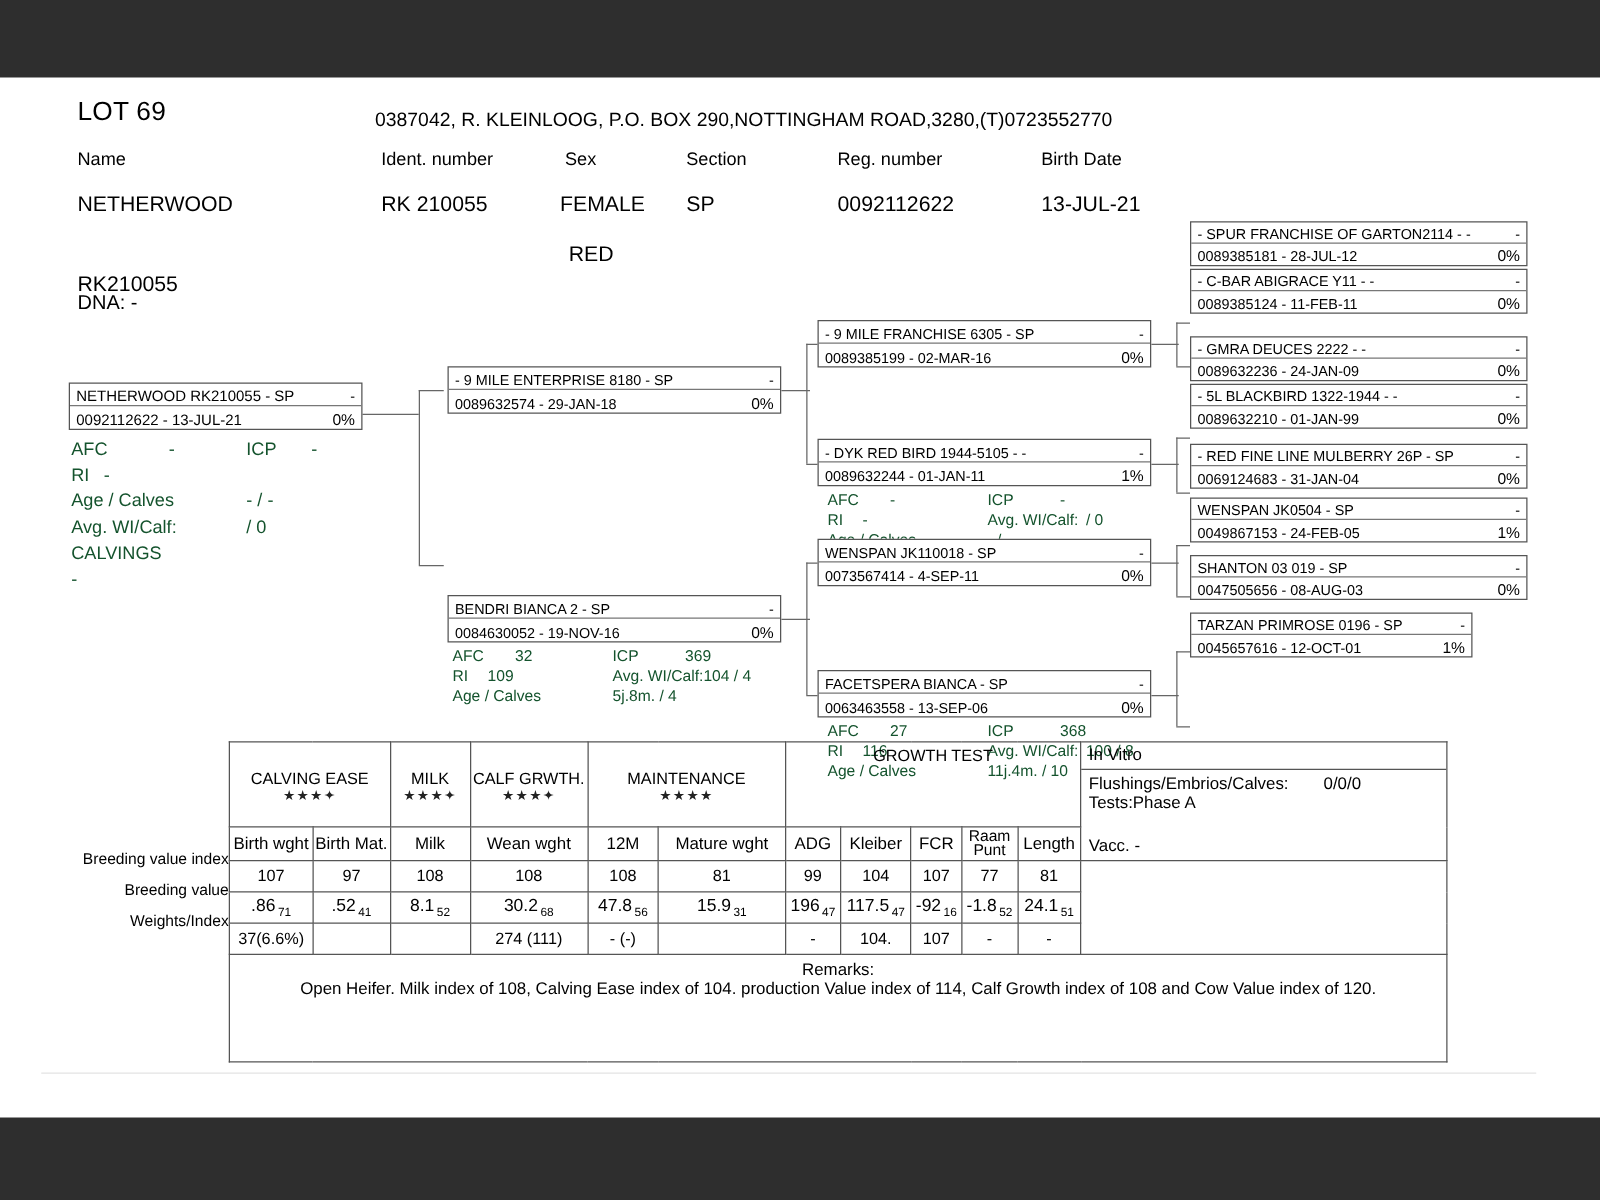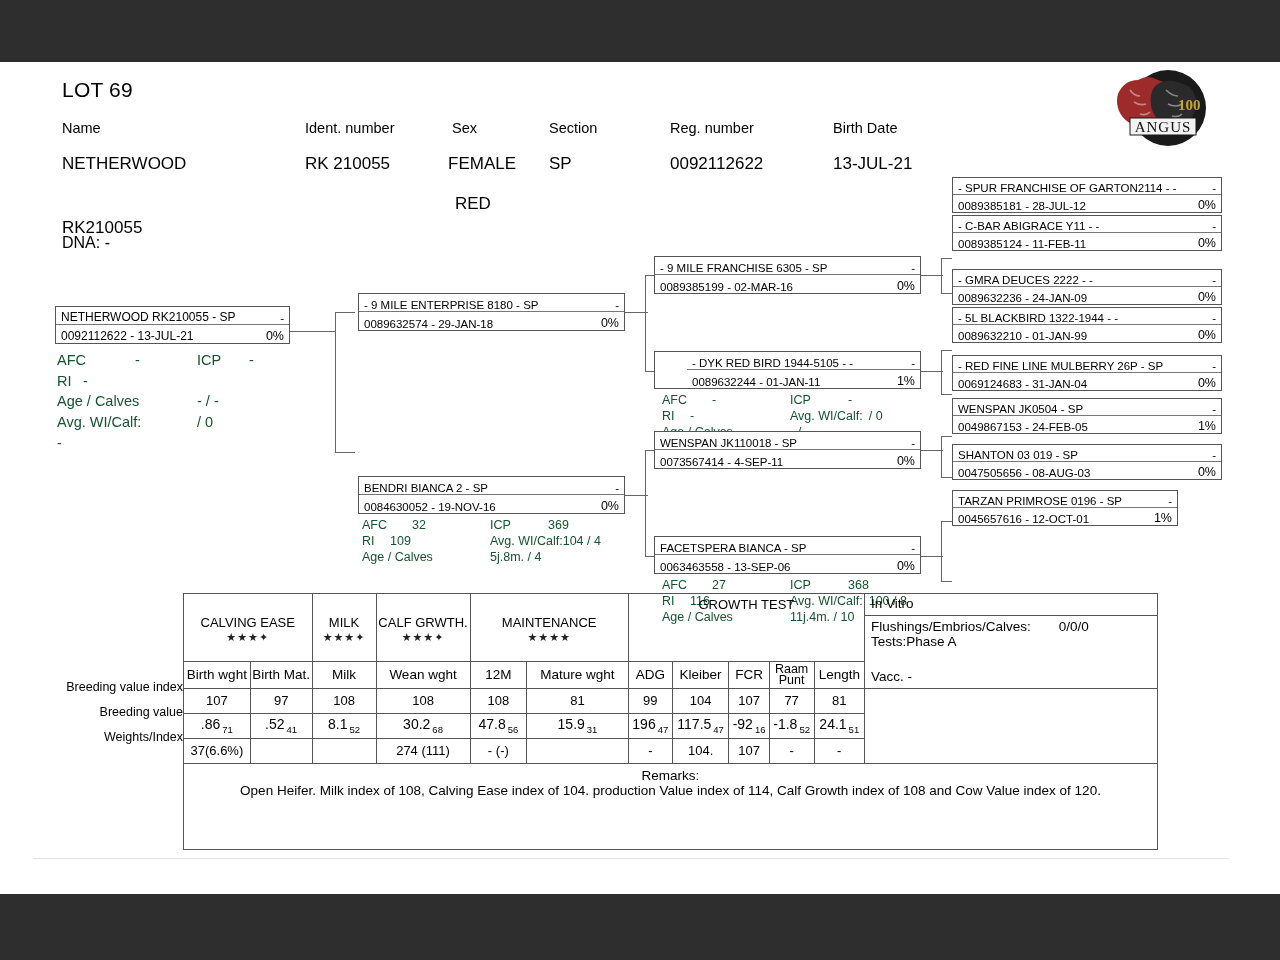--- a/index.html
+++ b/index.html
@@ -92,51 +92,40 @@
   .rowlabels div { position: absolute; right: 0; text-align: right; white-space: nowrap; font-size: 12.5px; color:#000; }
 
   .hr-bottom { position: absolute; left: 33px; top: 796px; width: 1196px; height: 1px; background: #e3e3e3; }
 </style>
 </head>
 <body>
 
 <div id="page">
 
   <div class="abs lot-title">LOT 69</div>
+  <div class="abs breeder">0387042, R. KLEINLOOG, P.O. BOX 290,NOTTINGHAM ROAD,3280,(T)0723552770</div>
 
   <div class="abs hdr-lbl" style="left:62px">Name</div>
   <div class="abs hdr-lbl" style="left:305px">Ident. number</div>
   <div class="abs hdr-lbl" style="left:452px">Sex</div>
   <div class="abs hdr-lbl" style="left:549px">Section</div>
   <div class="abs hdr-lbl" style="left:670px">Reg. number</div>
   <div class="abs hdr-lbl" style="left:833px">Birth Date</div>
 
   <div class="abs val-row" style="left:62px">NETHERWOOD</div>
   <div class="abs val-row" style="left:305px">RK  210055</div>
   <div class="abs val-row" style="left:448px">FEMALE</div>
   <div class="abs val-row" style="left:549px">SP</div>
   <div class="abs val-row" style="left:670px">0092112622</div>
   <div class="abs val-row" style="left:833px">13-JUL-21</div>
 
   <div class="abs reg-id">RK210055</div>
   <div class="abs color-val">RED</div>
   <div class="abs dna">DNA: -</div>
 
-  <div class="abs logo">
-    <svg width="120" height="86" viewBox="0 0 120 86">
-      <circle cx="68" cy="44" r="38" fill="#1a1a1a"></circle>
-      <path d="M18 30 q6-14 20-14 q10-6 20 0 q12 2 14 14 q2 16-8 26 q-12 10-26 6 q-16-4-20-18 q-2-8 0-14z" fill="#9e2b2b"></path>
-      <path d="M55 22 q10-8 22-4 q14 2 18 14 q4 14-6 24 q-12 10-24 4 q-12-6-14-18 q-2-12 4-20z" fill="#2a2a2a"></path>
-      <path d="M30 26 q4 6 10 6 M34 38 q6 4 12 2 M40 50 q6 2 10-2" stroke="#d8d8d8" stroke-width="1.6" fill="none" opacity=".55"></path>
-      <path d="M66 26 q6 6 12 6 M68 40 q8 4 14 0 M72 52 q6 2 10-2" stroke="#d8d8d8" stroke-width="1.6" fill="none" opacity=".55"></path>
-      <text x="78" y="46" font-family="'Liberation Serif',serif" font-size="15" fill="#c9a227" font-weight="bold">100</text>
-      <rect x="30" y="54" width="66" height="17" fill="#f2f2f2" stroke="#1a1a1a" stroke-width="1"></rect>
-      <text x="63" y="68" text-anchor="middle" font-family="'Liberation Serif',serif" font-size="15" fill="#111" letter-spacing="1">ANGUS</text>
-    </svg>
-  </div>
 
   <div class="abs ln lnh" style="left:289px; top:269px; width:46px;"></div>
   <div class="abs ln lnv" style="left:335px; top:250px; height:140px;"></div>
   <div class="abs ln lnh" style="left:335px; top:250px; width:20px;"></div>
   <div class="abs ln lnh" style="left:335px; top:390px; width:20px;"></div>
 
   <div class="abs ln lnh" style="left:625px; top:250px; width:23px;"></div>
   <div class="abs ln lnv" style="left:645px; top:213px; height:96px;"></div>
   <div class="abs ln lnh" style="left:645px; top:213px; width:14px;"></div>
   <div class="abs ln lnh" style="left:645px; top:309px; width:14px;"></div>
@@ -189,20 +178,23 @@
       </div>
     <div class="row">
         <span style="width:140px">Age / Calves</span>
         <span>- / -</span>
       </div>
     <div class="row">
         <span style="width:140px">Avg. WI/Calf:</span>
         <span>/ 0</span>
       </div>
     <div class="row">
+        <span>CALVINGS</span>
+      </div>
+    <div class="row">
         <span>-</span>
       </div>
   </div>
 
   <div class="pbox" style="left:358px; top:231px; width:267px; height:38px;">
     <div class="l1">
         <span class="nm">- 9 MILE ENTERPRISE 8180 - SP</span>
         <span class="pc">-</span>
       </div>
     <div class="l2">
@@ -244,21 +236,21 @@
     <div class="l1">
         <span class="nm">- 9 MILE FRANCHISE 6305 - SP</span>
         <span class="pc">-</span>
       </div>
     <div class="l2">
         <span class="idd">0089385199 - 02-MAR-16</span>
         <span class="pc2">0%</span>
       </div>
   </div>
 
-  <div class="pbox" style="left:654px; top:289px; width:267px; height:38px;padding-left:32px;">
+  <div class="pbox" style="left:654px; top:289px; width:267px; height:38px;">
     <div class="l1">
         <span class="nm">- DYK RED BIRD 1944-5105 - -</span>
         <span class="pc">-</span>
       </div>
     <div class="l2">
         <span class="idd">0089632244 - 01-JAN-11</span>
         <span class="pc2">1%</span>
       </div>
   </div>
   <div class="abs stats" style="left:662px; top:330px; width:270px;">

